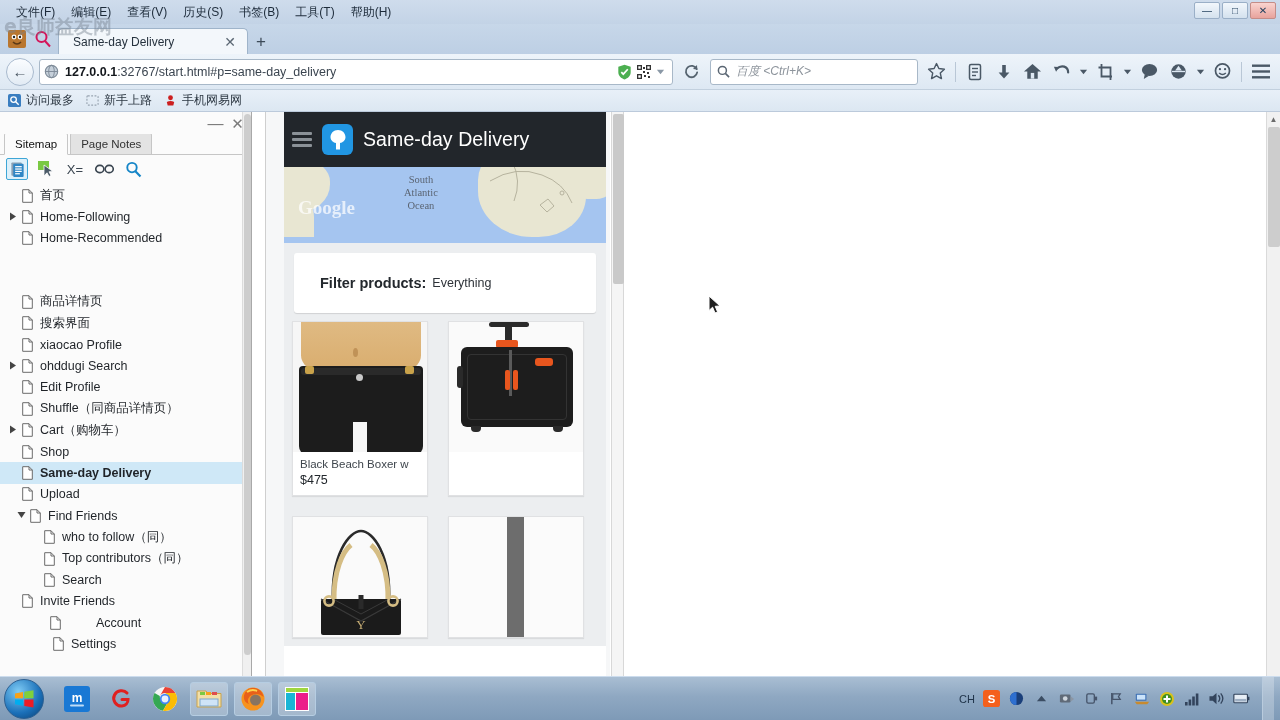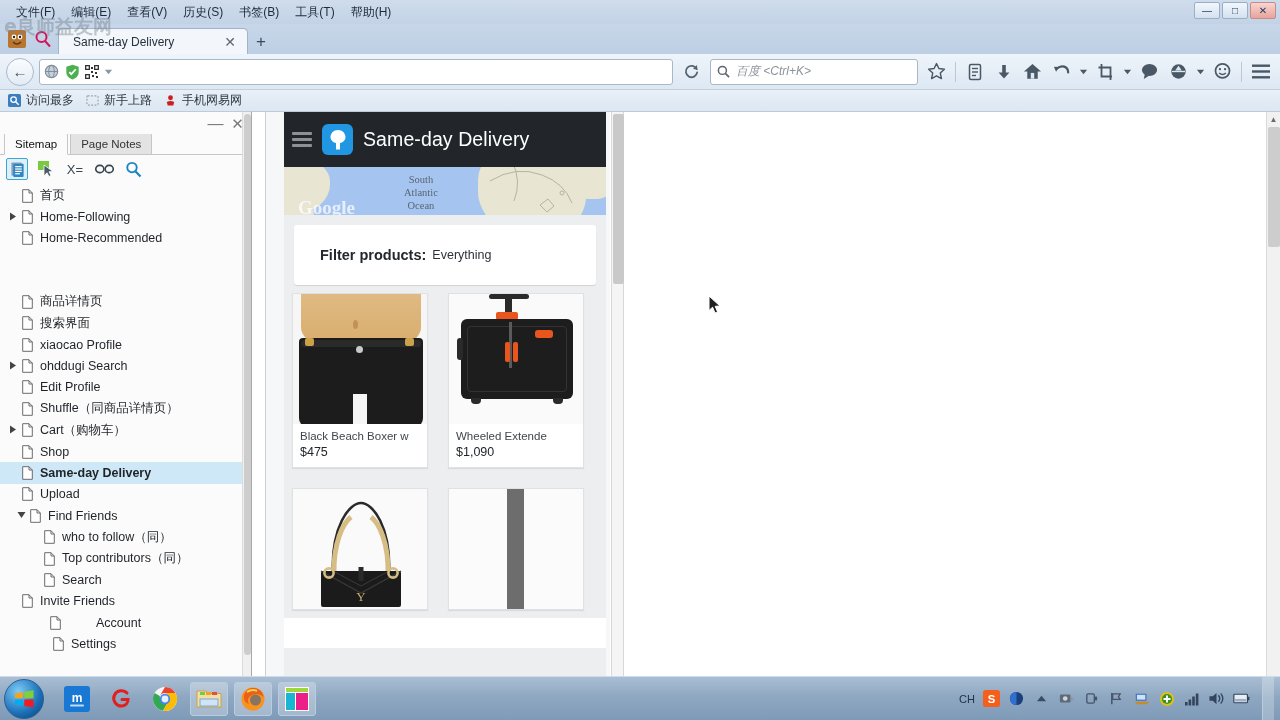--- a/index.html
+++ b/index.html
@@ -216,21 +216,21 @@
   }
   .hamburger { width:20px; display:flex;flex-direction:column; gap:3px;}
   .hamburger span { display:block; height:3px; background:#8b9197; border-radius:1px;}
   .applogo {
     width: 31px; height: 31px; border-radius:6px;
     background:#2196e3; display:flex; align-items:center; justify-content:center;
   }
   .app-title { color:#fff; font-size: 19.5px; font-weight: 500; letter-spacing:0.1px;}
 
   .map {
-    height: 48px; position:relative; overflow:hidden;
+    height: 76px; position:relative; overflow:hidden;
     background:#a5c5f0;
   }
   .map .landmass { position:absolute; background:#e8e6d2; }
   .map .ocean-label {
     position:absolute; left:120px; top:6px;
     text-align:center; font-size:10.5px; color:#5a6472; line-height:13px;
     font-family:"Liberation Serif", serif;
   }
   .map .gwm {
     position:absolute; left:14px; top:30px;
@@ -364,20 +364,21 @@
     <div class="navbtn">←</div>
 
     <div class="urlfield">
       <span>
         <svg class="svgi" width="15" height="15" viewBox="0 0 16 16">
           <circle cx="8" cy="8" r="6.6" stroke="#7d8a97" stroke-width="1.2" fill="#c6d0da"></circle>
           <ellipse cx="8" cy="8" rx="3" ry="6.6" stroke="#7d8a97" stroke-width="1" fill="none"></ellipse>
           <line x1="1.4" y1="8" x2="14.6" y2="8" stroke="#7d8a97" stroke-width="1"></line>
         </svg>
       </span>
+      <span class="urltext"><b>127.0.0.1</b><span>:32767/start.html#p=same-day_delivery</span></span>
       <span class="urlicons">
         <span>
           <svg class="svgi" width="15" height="16" viewBox="0 0 16 17">
             <path d="M8 0.7 L14.6 3 V8.5 C14.6 12.7 11.6 15.3 8 16.4 C4.4 15.3 1.4 12.7 1.4 8.5 V3 Z" fill="#4caf50"></path>
             <path d="M4.6 8.6 l2.1 2.2 L11.5 5.6" stroke="#fff" stroke-width="1.8" fill="none"></path>
           </svg>
         </span>
         <span>
           <svg class="svgi" width="14" height="14" viewBox="0 0 14 14">
             <rect width="14" height="14" fill="#fff"></rect>
@@ -879,24 +880,20 @@
                 <div style="position:absolute;left:12px;top:25px;width:112px;height:80px;background:#1d1d1d;border-radius:6px;"></div>
                 <div style="position:absolute;left:18px;top:32px;width:100px;height:66px;border:1px solid #333;border-radius:4px;"></div>
                 <div style="position:absolute;left:60px;top:28px;width:3px;height:46px;background:#5a5a5a;"></div>
                 <div style="position:absolute;left:56px;top:48px;width:5px;height:20px;background:#e8561e;border-radius:2px;"></div>
                 <div style="position:absolute;left:64px;top:48px;width:5px;height:20px;background:#e8561e;border-radius:2px;"></div>
                 <div style="position:absolute;left:86px;top:36px;width:18px;height:8px;background:#e8561e;border-radius:3px;"></div>
                 <div style="position:absolute;left:8px;top:44px;width:6px;height:22px;background:#2a2a2a;border-radius:3px;"></div>
                 <div style="position:absolute;left:22px;top:104px;width:10px;height:6px;background:#2a2a2a;border-radius:0 0 4px 4px;"></div>
                 <div style="position:absolute;left:104px;top:104px;width:10px;height:6px;background:#2a2a2a;border-radius:0 0 4px 4px;"></div>
               </div>
-              <div class="meta">
-                <div class="pname">Wheeled Extende</div>
-                <div class="pprice">$1,090</div>
-              </div>
             </div>
             <div class="card noMeta">
               <div class="thumb">
                 <div style="position:absolute;inset:0;background:#fafafa;"></div>
                 <svg style="position:absolute;left:0;top:0;" width="136" height="130" viewBox="0 0 136 130">
                   <path d="M40 84 C38 38 56 14 68 14 C80 14 98 38 96 84" stroke="#2a2a2a" stroke-width="2.6" fill="none"></path>
                   <path d="M41 86 C40 54 50 34 58 28" stroke="#d5bd84" stroke-width="5" fill="none"></path>
                   <path d="M95 86 C96 54 86 34 78 28" stroke="#d5bd84" stroke-width="5" fill="none"></path>
                   <rect x="28" y="82" width="80" height="36" rx="2" fill="#1b1b1b"></rect>
                   <path d="M28 82 L68 104 L108 82" stroke="#3a3a3a" stroke-width="1.2" fill="none"></path>

